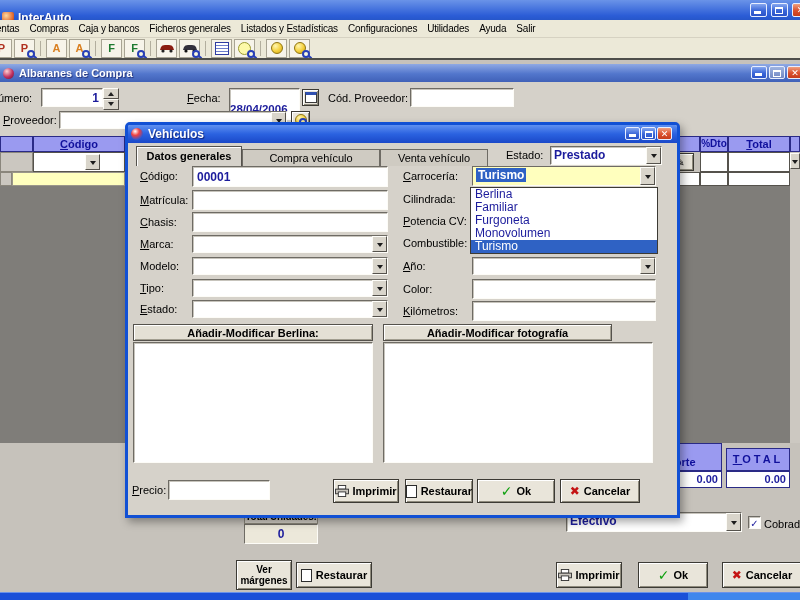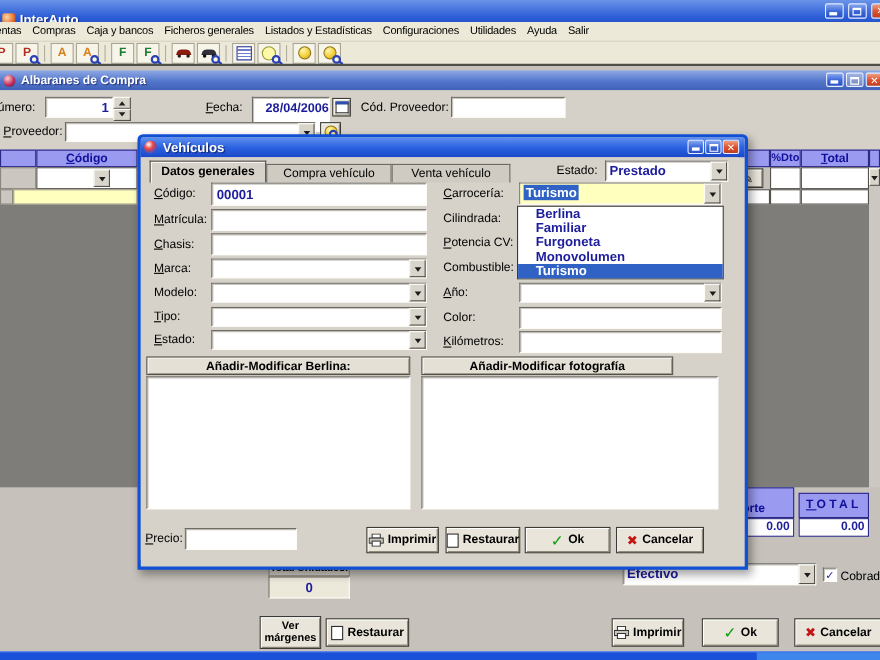--- a/index.html
+++ b/index.html
@@ -80,21 +80,21 @@
   background:linear-gradient(180deg,#5f90f0 0%,#2b62e0 50%,#1a48c8 100%)}
 .dlg-ico{width:12px;height:12px;margin:0 5px 0 3px;border-radius:50%;
   background:radial-gradient(circle at 35% 28%,#fff,#f04040 35%,#2858d8 75%,#102860)}
 .dlg-body{position:absolute;left:0;top:18px;width:543px;height:366px;background:#d6d2ca}
 .tabs{position:absolute;left:8px;top:3px;height:20px;display:flex;align-items:flex-end}
 .tab{box-sizing:border-box;height:17px;line-height:16px;text-align:center;background:#cfcbc2;
   border:1px solid #6e6b64;border-bottom:none;overflow:hidden;white-space:nowrap}
 .tab.active{height:20px;line-height:19px;font-weight:bold;background:#d6d2ca;box-shadow:inset 1px 1px 0 #fff;border-color:#55524c}
 .lbl{position:absolute;font-size:11px;white-space:nowrap}
 .list{position:absolute;left:342px;top:44px;width:188px;height:67px;background:#fff;border:1px solid #3c3a34;z-index:6;box-sizing:border-box}
-.it{height:13px;line-height:13px;padding-left:16px;font-weight:bold;font-size:12px;color:#1c1c9c;white-space:nowrap}
+.it{height:13px;line-height:13px;padding-left:4px;font-weight:normal;font-size:12px;color:#1c1c9c;white-space:nowrap}
 .it.sel{background:#2f62c4;color:#fff}
 .val-y{background:#ffffbe}
 .hl{background:#2f62c4;color:#fff;padding:0 2px}
 .sunkbox{position:absolute;background:#fff;border:1px solid;border-color:#6e6b64 #fdfcf7 #fdfcf7 #6e6b64;
   box-shadow:inset 1px 1px 0 #c7c4bc;box-sizing:border-box}
 .bstrip{position:absolute;left:0;top:592px;width:800px;height:8px;background:#1b50d8;border-top:1px solid #6a92ea}
 </style>
 </head>
 <body>
 
@@ -204,21 +204,21 @@
   <div class="fld" style="left:41px;top:88px;width:62px;height:19px;text-align:right;padding:2px 3px 0 0"><span class="navy">1</span></div>
   <div class="spin" style="left:103px;top:88px;height:19px">
     <span class="spb">
         <i class="tri-u"></i>
       </span>
     <span class="spb">
         <i class="tri-d"></i>
       </span>
   </div>
   <span class="lbl ac" style="left:187px;top:92px">Fecha:</span>
-  <div class="fld" style="left:229px;top:88px;width:71px;height:32px;text-align:right;padding-top:4px"><span class="navy" style="font-size:11.5px">28/04/2006</span></div>
+  <div class="fld" style="left:229px;top:88px;width:71px;height:32px;text-align:left;padding-top:14px"><span class="navy" style="font-size:11.5px">28/04/2006</span></div>
   <div class="btn" style="left:302px;top:89px;width:17px;height:17px">
       <span class="calico"></span>
     </div>
   <span class="lbl" style="left:328px;top:92px">Cód. Proveedor:</span>
   <div class="fld" style="left:410px;top:88px;width:104px;height:19px"></div>
   <span class="lbl ac" style="left:3px;top:114px">Proveedor:</span>
   <div class="fld combo" style="left:59px;top:111px;width:228px;height:18px">
     <span class="val"></span>
     <span class="dd">
         <i></i>
@@ -320,21 +320,21 @@
         <span class="g-max"></span>
       </div>
     <div class="xpb close" style="right:5px;top:2px;width:15px;height:13px">
         <span class="g-x">✕</span>
       </div>
 
     <div class="dlg-body">
 
       <div class="tabs">
         <span class="tab active" style="width:106px">Datos generales</span>
-        <span class="tab" style="width:114px">Compra vehículo</span>
+        <span class="tab" style="width:138px">Compra vehículo</span>
         <span class="tab" style="width:108px">Venta vehículo</span>
       </div>
       <span class="lbl" style="left:378px;top:6px">Estado:</span>
       <div class="fld combo" style="left:422px;top:3px;width:112px;height:19px">
         <span class="val navy">Prestado</span>
         <span class="dd">
             <i></i>
           </span>
       </div>
 

